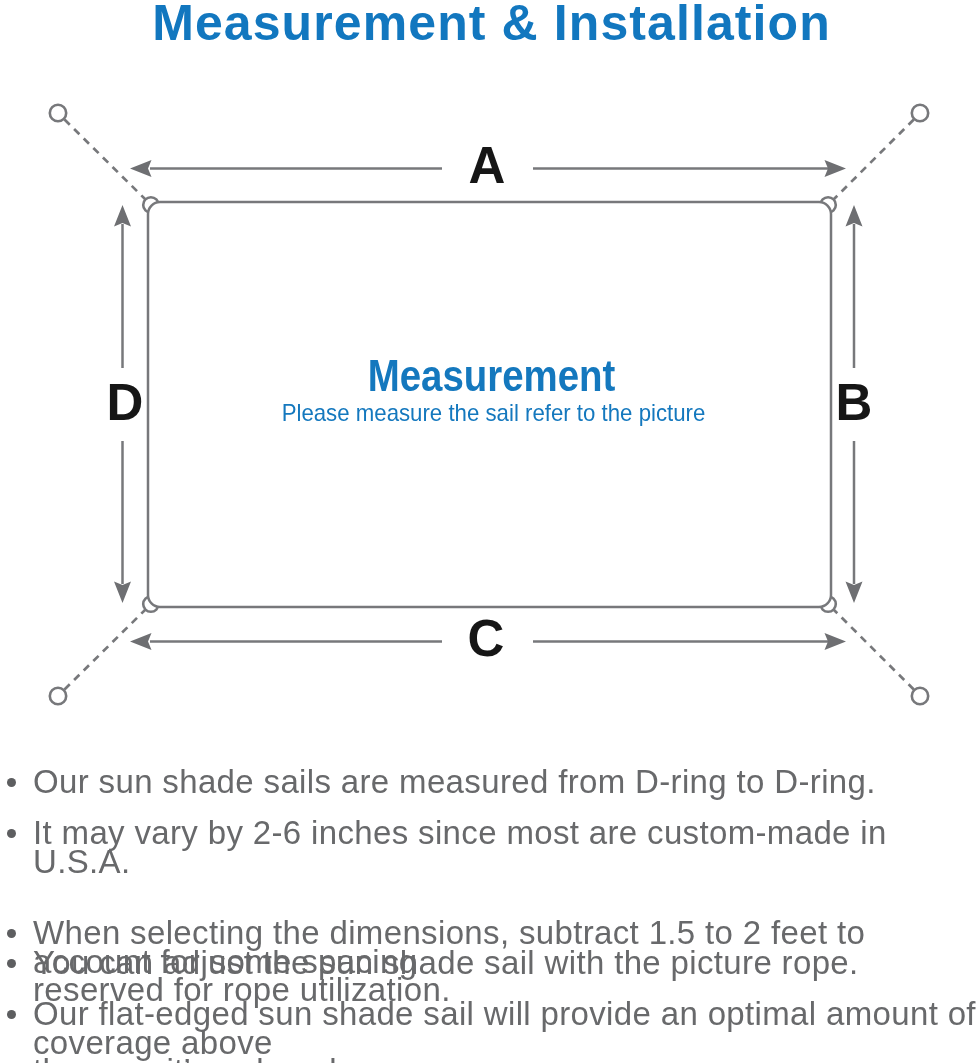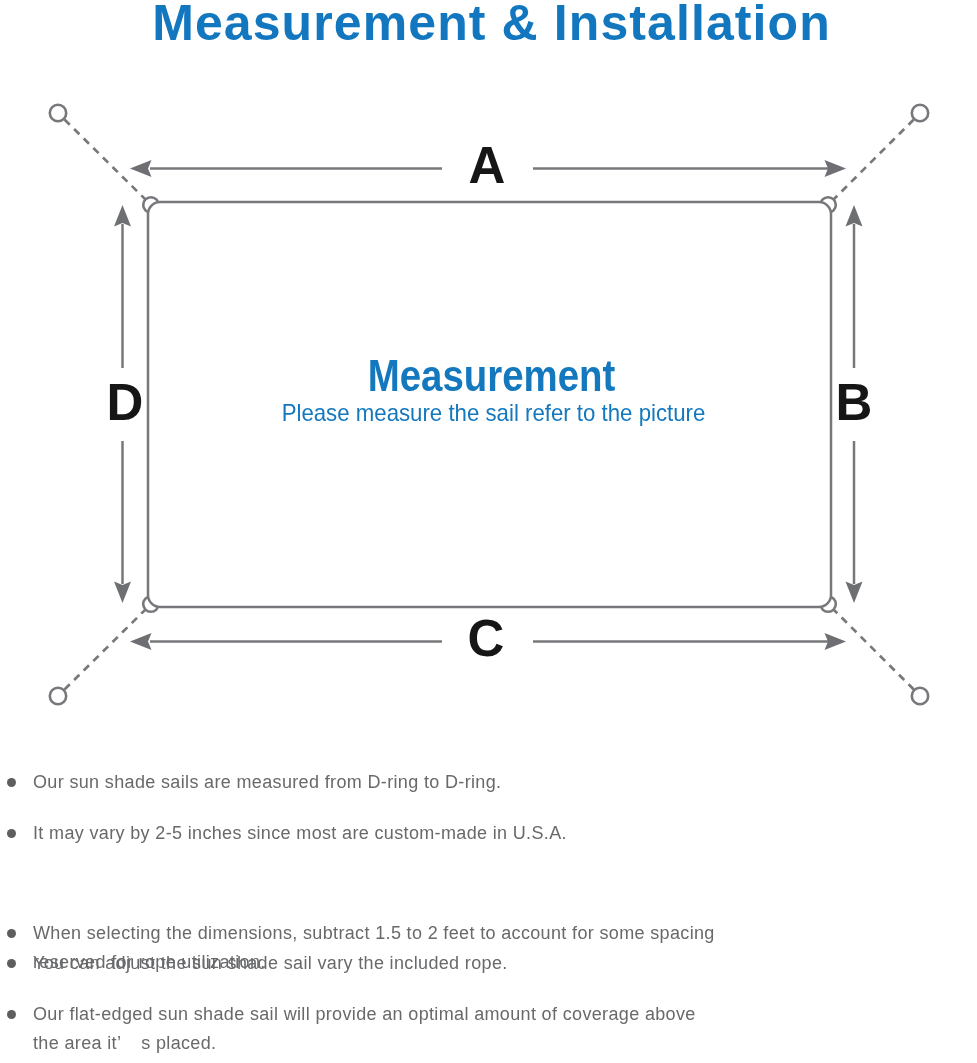--- a/index.html
+++ b/index.html
@@ -1,20 +1,20 @@
 <!DOCTYPE html>
 <html><head>
 <meta charset="utf-8">
 <style>
 html,body{margin:0;padding:0;background:#ffffff;}
 body{width:977px;height:1063px;position:relative;overflow:hidden;font-family:"Liberation Sans",sans-serif;}
 .title{position:absolute;left:3px;top:-6px;width:977px;text-align:center;font-size:50px;font-weight:bold;color:#1277bf;letter-spacing:1.1px;}
 .mtitle{position:absolute;left:150px;top:347px;width:683px;text-align:center;font-size:44px;font-weight:bold;color:#1478be;transform:scaleX(0.873);margin-top:4px;}
 .msub{position:absolute;left:152px;top:399px;width:683px;text-align:center;font-size:24px;color:#1478be;transform:scaleX(0.926);}
-.bi{position:absolute;left:33px;width:944px;font-size:18px;color:#68696b;line-height:28.5px;letter-spacing:0.35px;}
+.bi{position:absolute;left:33px;width:944px;font-size:33px;color:#68696b;line-height:28.5px;letter-spacing:0.35px;}
 .bi::before{content:"";position:absolute;left:-26.5px;top:9.5px;width:9px;height:9px;border-radius:50%;background:#5d5e60;}
 </style>
 </head>
 <body>
 <div class="title">Measurement &amp; Installation</div>
 <svg width="977" height="760" style="position:absolute;left:0;top:0" viewBox="0 0 977 760">
   <g fill="none" stroke="#77787b" stroke-width="2.5">
 
     <circle cx="150.9" cy="204.9" r="7.7" fill="#ffffff" stroke-width="2.6"></circle>
     <circle cx="828.1" cy="204.9" r="7.7" fill="#ffffff" stroke-width="2.6"></circle>
@@ -62,16 +62,16 @@
   <g fill="#161616" font-family="Liberation Sans,sans-serif" font-weight="bold" font-size="51" text-anchor="middle">
     <text x="487" y="183">A</text>
     <text x="486" y="656">C</text>
     <text x="125" y="420">D</text>
     <text x="854" y="420">B</text>
   </g>
 </svg>
 <div class="mtitle">Measurement</div>
 <div class="msub">Please measure the sail refer to the picture</div>
 <div class="bi" style="top:768px">Our sun shade sails are measured from D-ring to D-ring.</div>
-<div class="bi" style="top:819px">It may vary by 2-5 inches since most are custom-made in U.S.A.</div>
+<div class="bi" style="top:819px">It may vary by 2-6 inches since most are custom-made in U.S.A.</div>
 <div class="bi" style="top:919px">When selecting the dimensions, subtract 1.5 to 2 feet to account for some spacing<br>reserved for rope utilization.</div>
-<div class="bi" style="top:949px">You can adjust the sun shade sail vary the included rope.</div>
+<div class="bi" style="top:949px">You can adjust the sun shade sail with the picture rope.</div>
 <div class="bi" style="top:1000px">Our flat-edged sun shade sail will provide an optimal amount of coverage above<br>the area it’<span style="display:inline-block;width:20px"></span>s placed.</div>
 
 </body></html>

